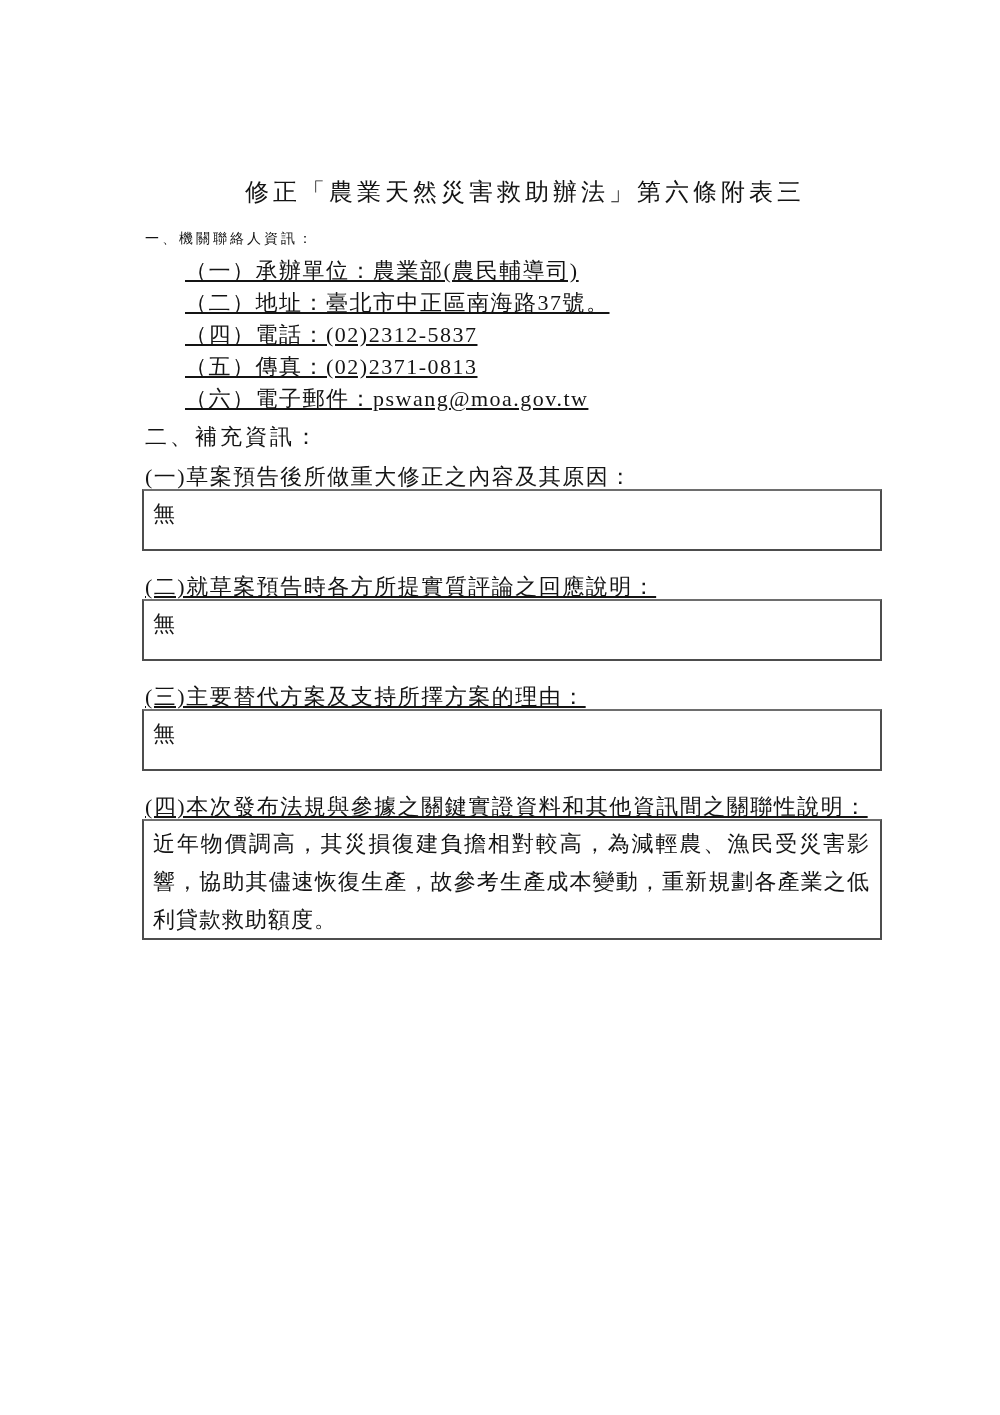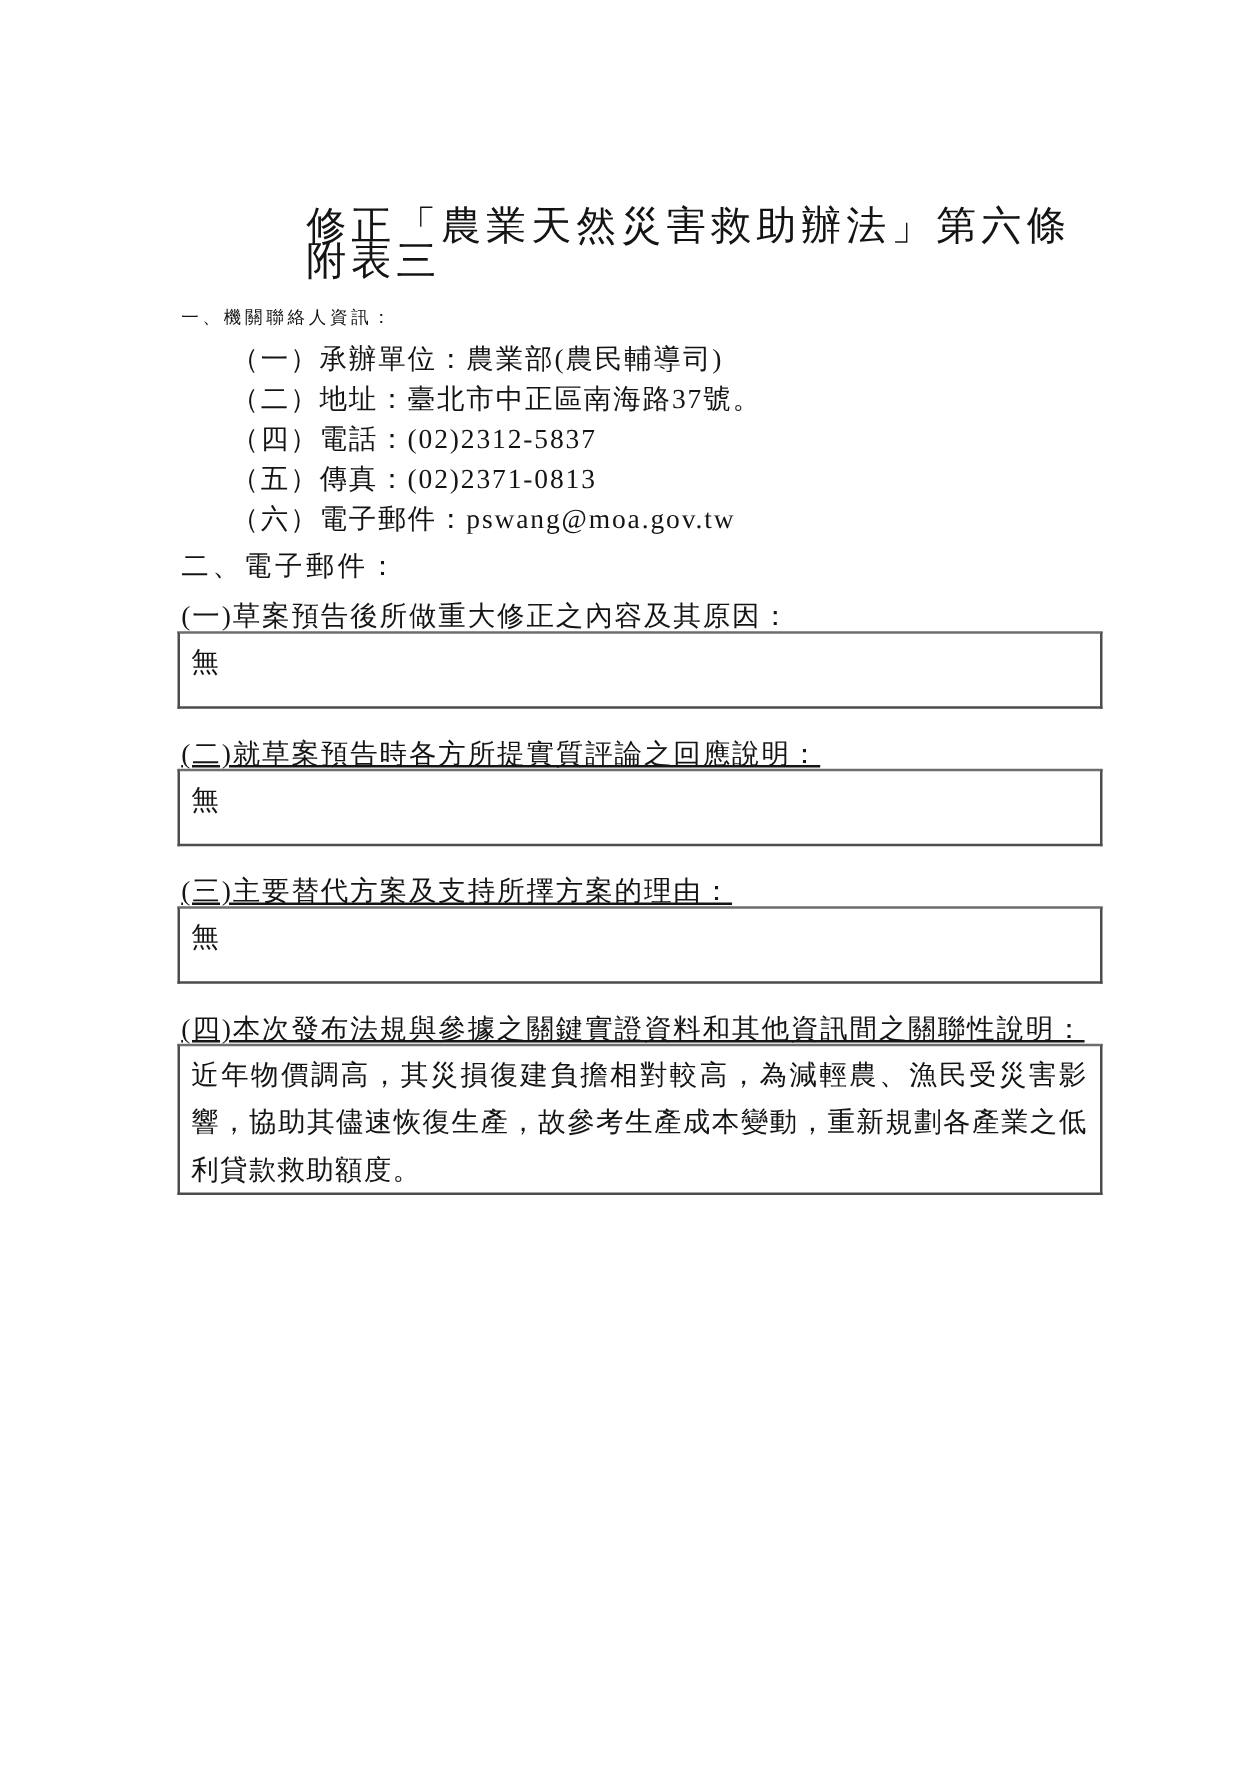--- a/index.html
+++ b/index.html
@@ -20,39 +20,40 @@
     padding: 146px 118px 0 145px;
     box-sizing: border-box;
   }
   .doc-title {
     font-size: 24px;
     line-height: 28px;
     letter-spacing: 3px;
     font-weight: 400;
   }
   .doc-subtitle {
-    margin-top: 20px;
+    margin-top: 32px;
     margin-left: 100px;
-    font-size: 32px;
+    font-size: 24px;
     line-height: 28px;
     letter-spacing: 4px;
   }
   .sec-heading {
     margin-top: 17px;
     font-size: 14px;
     line-height: 32px;
     letter-spacing: 3px;
   }
   .contact-list {
     padding-left: 40px;
   }
   .contact-item {
     font-size: 22px;
     line-height: 32px;
     letter-spacing: 1.5px;
+    text-decoration: underline;
   }
   .sec2-heading {
     margin-top: 6px;
     font-size: 22px;
     line-height: 32px;
     letter-spacing: 3px;
   }
   .sub-label {
     margin-top: 12px;
     font-size: 22px;
@@ -93,21 +94,21 @@
   <div class="sec-heading">一、機關聯絡人資訊：</div>
 
   <div class="contact-list">
     <div class="contact-item">（一）承辦單位：農業部(農民輔導司)</div>
     <div class="contact-item">（二）地址：臺北市中正區南海路37號。</div>
     <div class="contact-item">（四）電話：(02)2312-5837</div>
     <div class="contact-item">（五）傳真：(02)2371-0813</div>
     <div class="contact-item">（六）電子郵件：pswang@moa.gov.tw</div>
   </div>
 
-  <div class="sec2-heading">二、電子郵件：</div>
+  <div class="sec2-heading">二、補充資訊：</div>
 
   <div class="sub-label">(一)草案預告後所做重大修正之內容及其原因：</div>
   <div class="answer-box short">
     <div class="answer-text">無</div>
   </div>
 
   <div class="sub-label gap">(二)就草案預告時各方所提實質評論之回應說明：</div>
   <div class="answer-box short">
     <div class="answer-text">無</div>
   </div>

